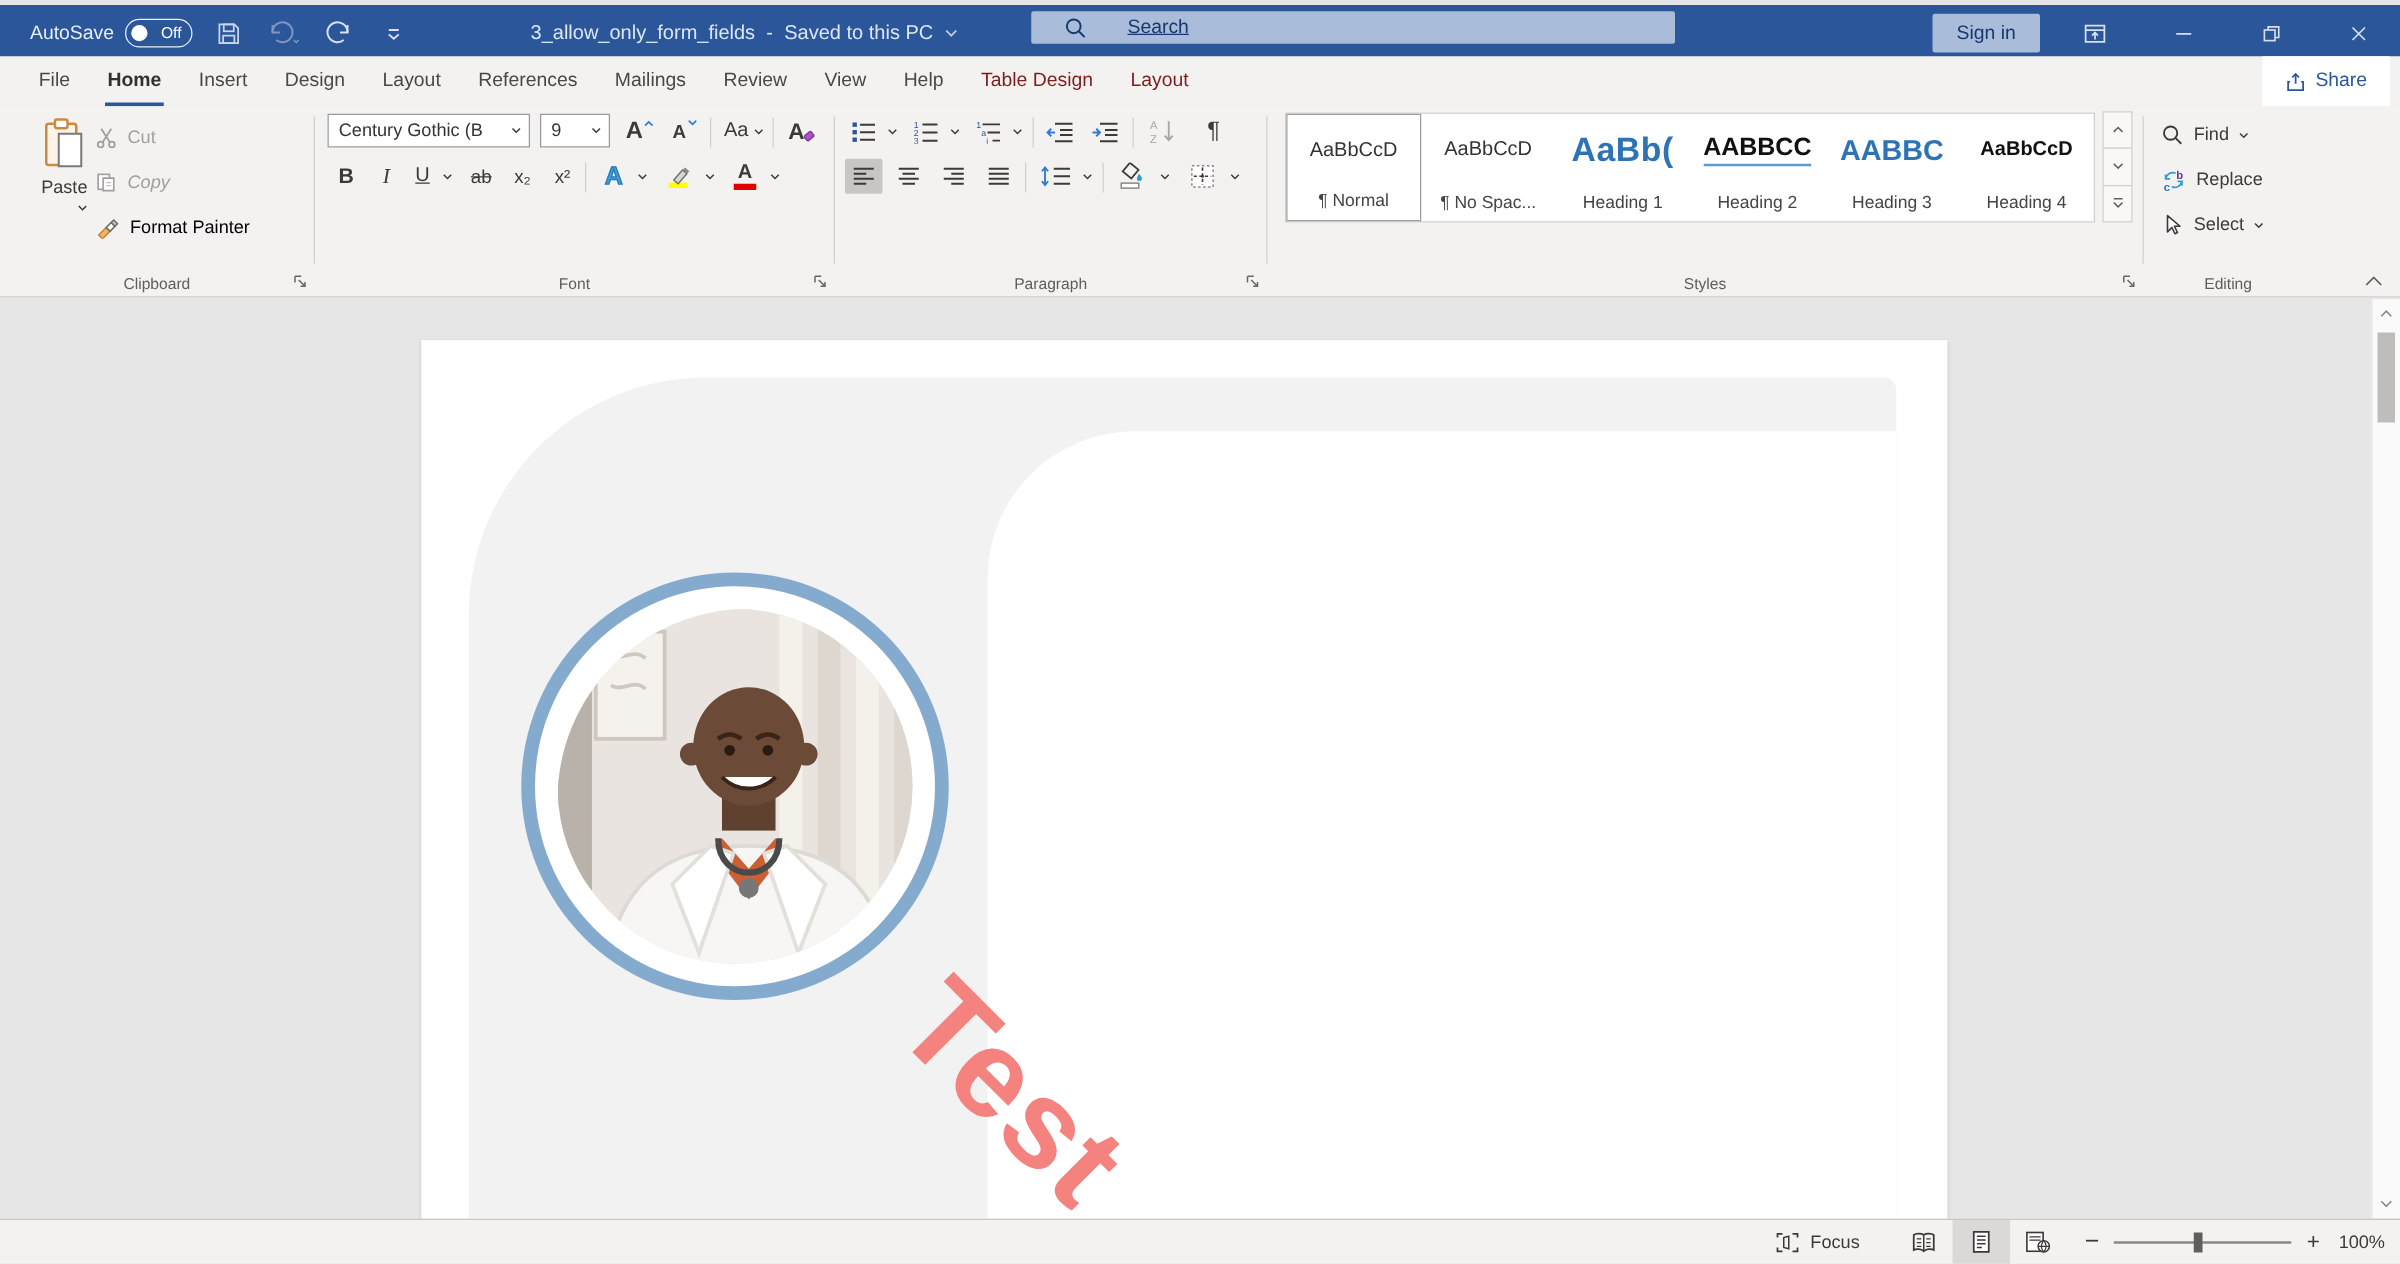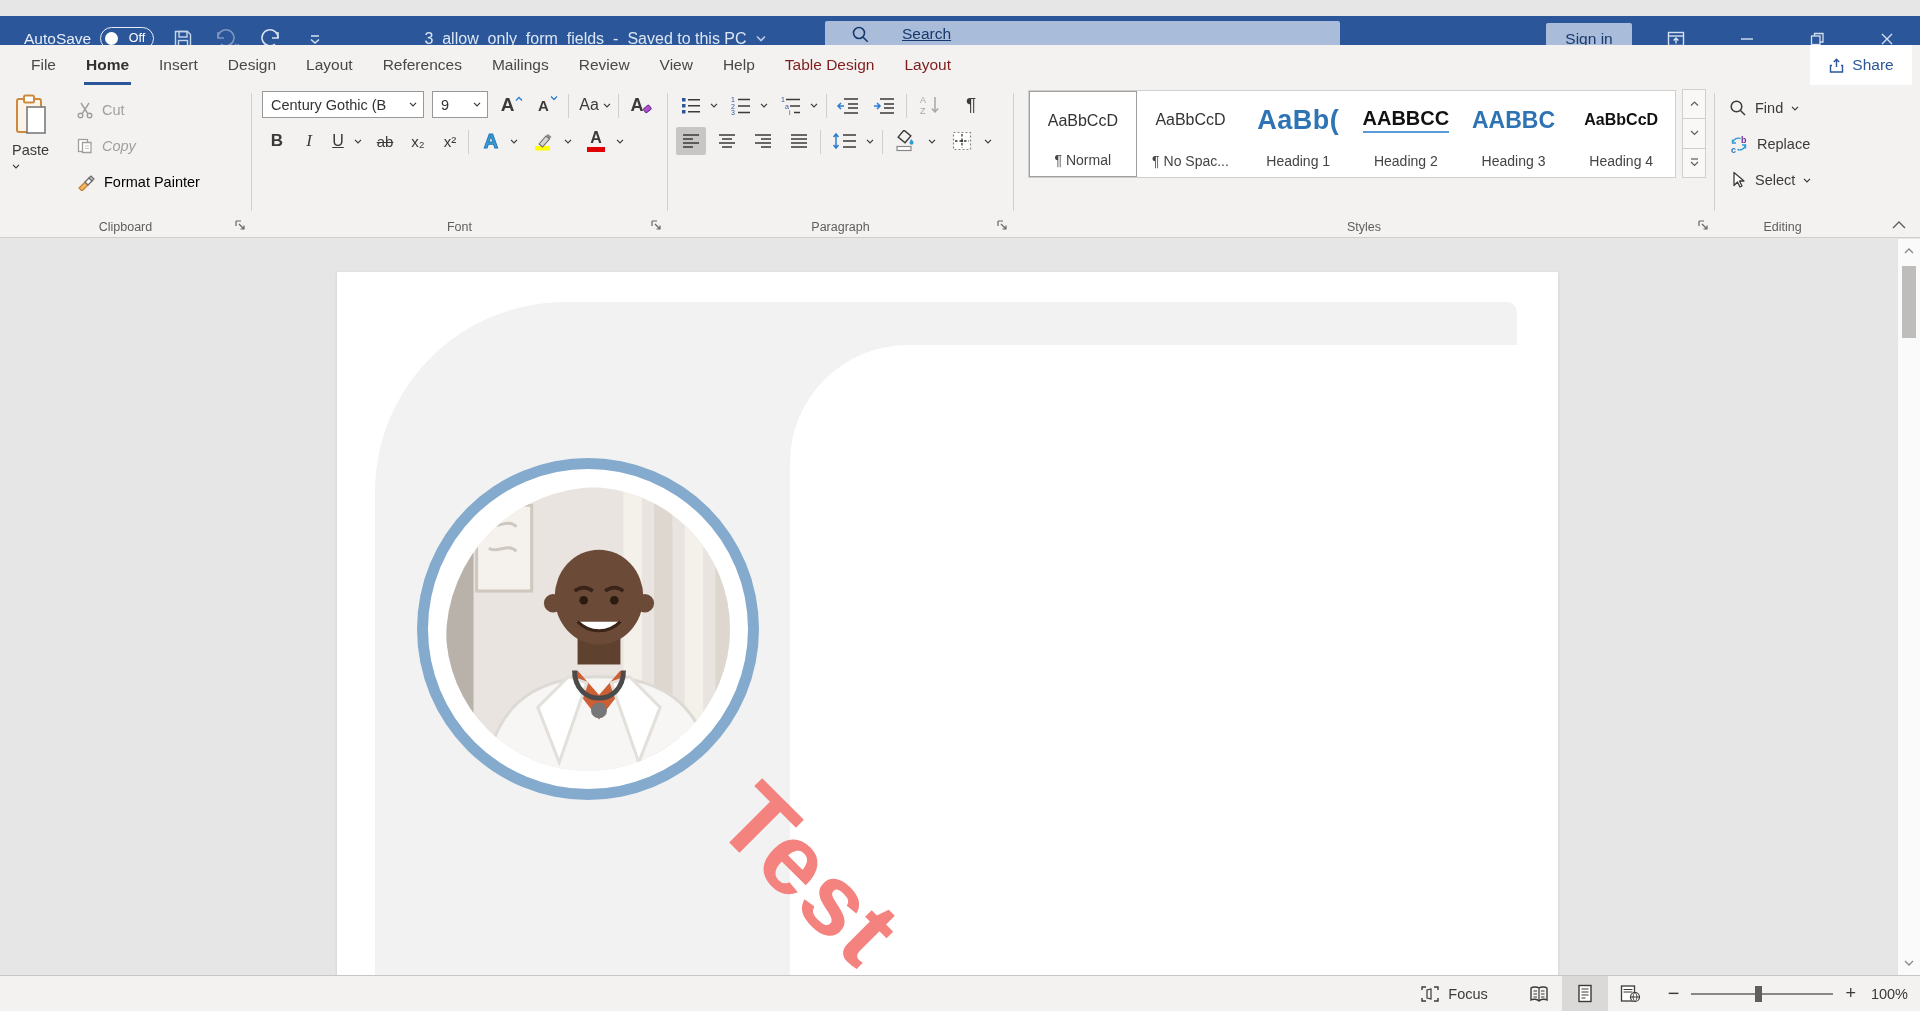--- a/index.html
+++ b/index.html
@@ -1,21 +1,21 @@
 <!DOCTYPE html>
 <html><head>
 <meta charset="utf-8">
 <style>
   *{margin:0;padding:0;box-sizing:border-box;}
   html,body{width:1920px;height:1011px;overflow:hidden;font-family:"Liberation Sans",sans-serif;background:#e6e6e6;}
   svg{display:block;}
   .chv{width:8px;height:5px;color:#605e5c;}
 
   
-  .titlebar{position:absolute;top:16px;left:0;width:1920px;height:45px;background:#2b579a;color:#dce6f5;}
+  .titlebar{position:absolute;top:4px;left:0;width:1920px;height:45px;background:#2b579a;color:#dce6f5;}
   .tb-left{position:absolute;left:24px;top:0;height:45px;display:flex;align-items:center;gap:14px;}
   .autosave{display:flex;align-items:center;gap:9px;font-size:15.5px;color:#e8eef8;}
   .toggle{width:54px;height:23px;border:1.5px solid #e8eef8;border-radius:12px;position:relative;cursor:pointer;}
   .toggle .dot{position:absolute;left:4px;top:3.5px;width:13px;height:13px;border-radius:50%;background:#fff;}
   .toggle .tstate{position:absolute;right:8px;top:3px;font-size:12.5px;color:#fff;}
   .tb-btn{width:30px;height:30px;display:flex;align-items:center;justify-content:center;}
   .tb-title{position:absolute;left:380px;top:0;width:430px;height:45px;display:flex;align-items:center;justify-content:center;gap:9px;font-size:16px;color:#dce6f5;}
   .tb-search{position:absolute;left:825px;top:5px;width:515px;height:26px;background:#a9bcd9;border-radius:2px;display:flex;align-items:center;color:#16386d;cursor:text;text-decoration:underline;}
   .tb-search .mag{margin-left:26px;}
   .tb-search .stext{margin-left:32px;font-size:15.5px;}
@@ -36,21 +36,21 @@
   .glabel{position:absolute;bottom:3px;left:0;right:0;text-align:center;font-size:12.5px;color:#605e5c;}
   .launcher{position:absolute;bottom:6px;right:5px;cursor:pointer;}
   .gdiv{position:absolute;top:8px;bottom:26px;width:1px;background:#d1cfcd;}
   .rbtn{display:flex;align-items:center;justify-content:center;cursor:pointer;color:#3b3a39;}
   .dis{color:#a19f9d !important;}
   .lbl14{font-size:14.5px;color:#3b3a39;}
   .combo{background:#fff;border:1px solid #999;height:27px;display:flex;align-items:center;font-size:14.5px;color:#333;cursor:pointer;}
   .letterA{font-weight:bold;color:#3b3a39;}
 
   
-  .pastebtn{position:absolute;left:12px;top:5px;width:58px;height:100px;display:flex;flex-direction:column;align-items:flex-start;cursor:pointer;}
+  .pastebtn{position:absolute;left:12px;top:5px;width:58px;height:100px;display:flex;flex-direction:column;align-items:flex-end;cursor:pointer;}
   .cliprow{position:absolute;left:76px;height:30px;display:flex;align-items:center;gap:8px;font-size:14.5px;cursor:pointer;white-space:nowrap;}
 
   
   .f-row1{position:absolute;left:0;top:6px;width:100%;height:30px;}
   .f-row2{position:absolute;left:0;top:42px;width:100%;height:30px;}
   .abspos{position:absolute;}
   .vline{position:absolute;top:2px;bottom:2px;width:1px;background:#d1cfcd;}
 
   .alignbtn{width:30px;height:28px;display:flex;align-items:center;justify-content:center;cursor:pointer;}
   .alignbtn.sel{background:#c8c6c4;border-radius:2px;}

